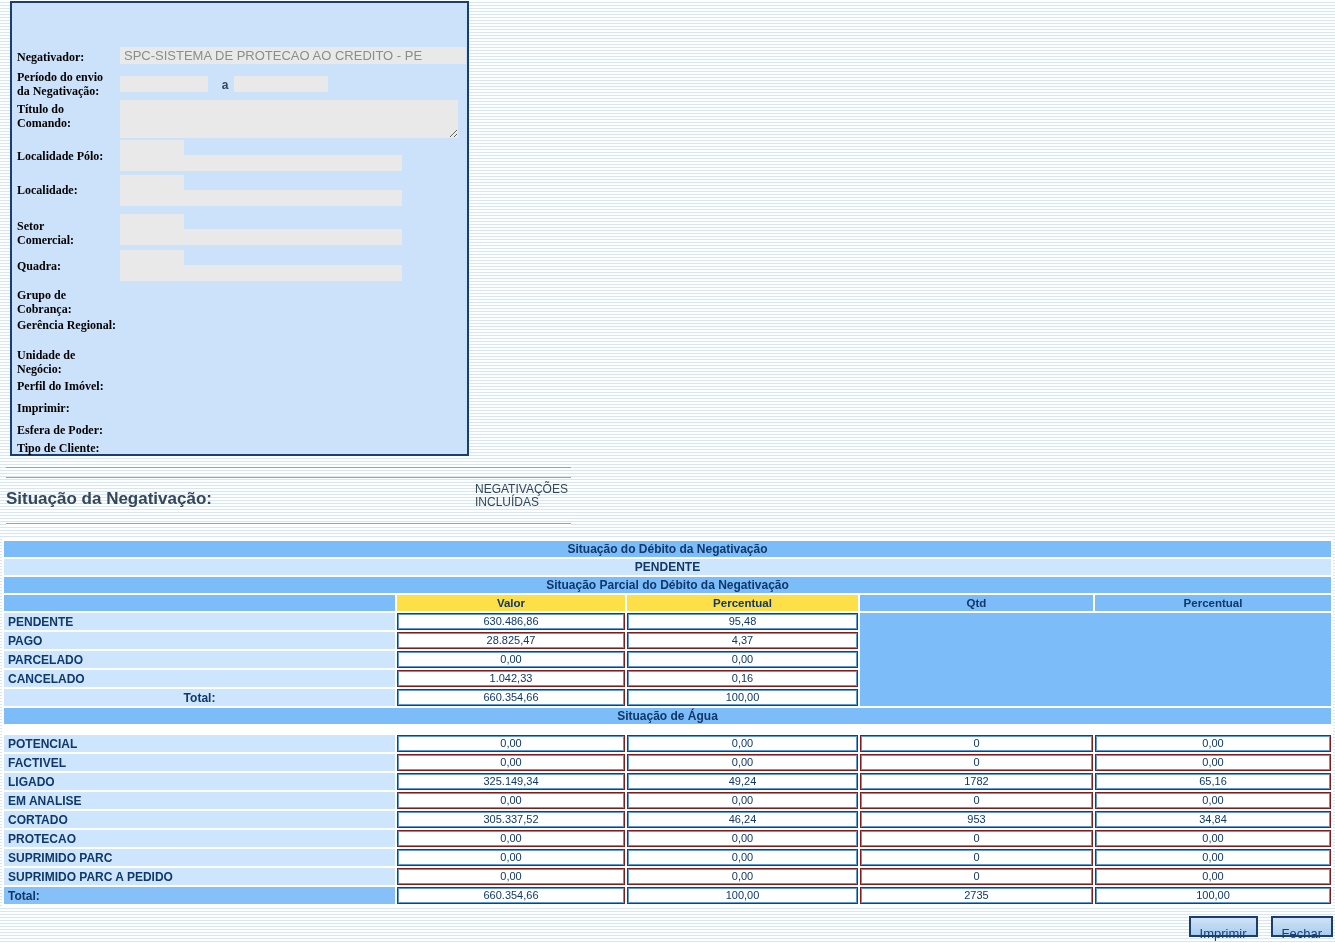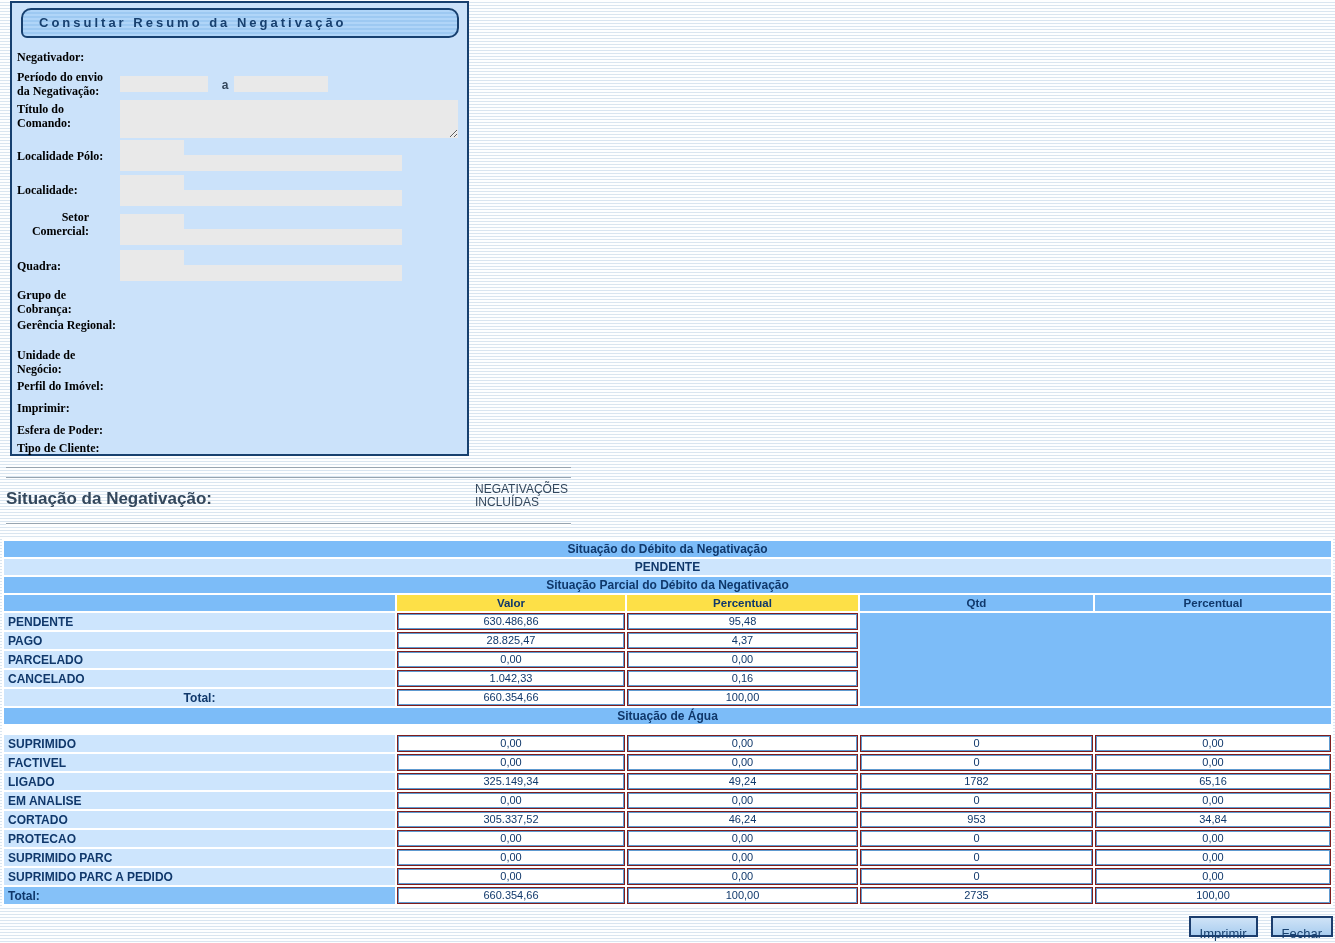--- a/index.html
+++ b/index.html
@@ -127,41 +127,41 @@
     border: 2px solid #1c3e6e;
     height: 21px; padding: 8px 9px;
     line-height: 16px;
     cursor: pointer;
   }
 </style>
 </head>
 <body>
 
 <div class="form-box">
-  <div class="title-bar">Consultar Resumo da Negativação</div>
 
   <div class="flabel" style="top:47px;">Negativador:</div>
+  <input class="gray-input" style="left: 108px; top: 44px; width: 346px; height: 17px;" readonly="" value="SPC-SISTEMA DE PROTECAO AO CREDITO - PE">
 
   <div class="flabel" style="top:67px; width:100px;">Período do envio da Negativação:</div>
   <input class="gray-input" style="left: 108px; top: 73px; width: 88px; height: 16px;">
   <span class="sep-a" style="left:206px; top:75px;">a</span>
   <input class="gray-input" style="left: 222px; top: 73px; width: 94px; height: 16px;">
 
   <div class="flabel narrow" style="top:99px;">Título do Comando:</div>
   <textarea class="gray-input" style="left: 108px; top: 97px; width: 338px; height: 38px;"></textarea>
 
   <div class="flabel" style="top:146px;">Localidade Pólo:</div>
   <input class="gray-input" style="left: 108px; top: 137px; width: 64px; height: 15px;">
   <input class="gray-input" style="left: 108px; top: 152px; width: 282px; height: 16px;" readonly="">
 
   <div class="flabel" style="top:180px;">Localidade:</div>
   <input class="gray-input" style="left: 108px; top: 172px; width: 64px; height: 15px;">
   <input class="gray-input" style="left: 108px; top: 187px; width: 282px; height: 16px;" readonly="">
 
-  <div class="flabel narrow" style="top:207px;text-align:right;">Setor Comercial:</div>
+  <div class="flabel narrow" style="top:216px;">Setor Comercial:</div>
   <input class="gray-input" style="left: 108px; top: 211px; width: 64px; height: 15px;">
   <input class="gray-input" style="left: 108px; top: 226px; width: 282px; height: 16px;" readonly="">
 
   <div class="flabel" style="top:256px;">Quadra:</div>
   <input class="gray-input" style="left: 108px; top: 247px; width: 64px; height: 15px;">
   <input class="gray-input" style="left: 108px; top: 262px; width: 282px; height: 16px;" readonly="">
 
   <div class="flabel" style="top:285px;">Grupo de Cobrança:</div>
   <div class="flabel" style="top:315px;">Gerência Regional:</div>
   <div class="flabel" style="top:345px;">Unidade de Negócio:</div>
@@ -251,21 +251,21 @@
   </tr>
 
   <tr>
         <td class="band" colspan="5">Situação de Água</td>
       </tr>
   <tr class="spacer">
         <td colspan="5"></td>
       </tr>
 
   <tr>
-    <td class="rlabel">SUPRIMIDO</td>
+    <td class="rlabel">POTENCIAL</td>
     <td class="vcell">
           <div class="vbox">0,00</div>
         </td>
     <td class="vcell">
           <div class="vbox">0,00</div>
         </td>
     <td class="vcell">
           <div class="vbox">0</div>
         </td>
     <td class="vcell">

